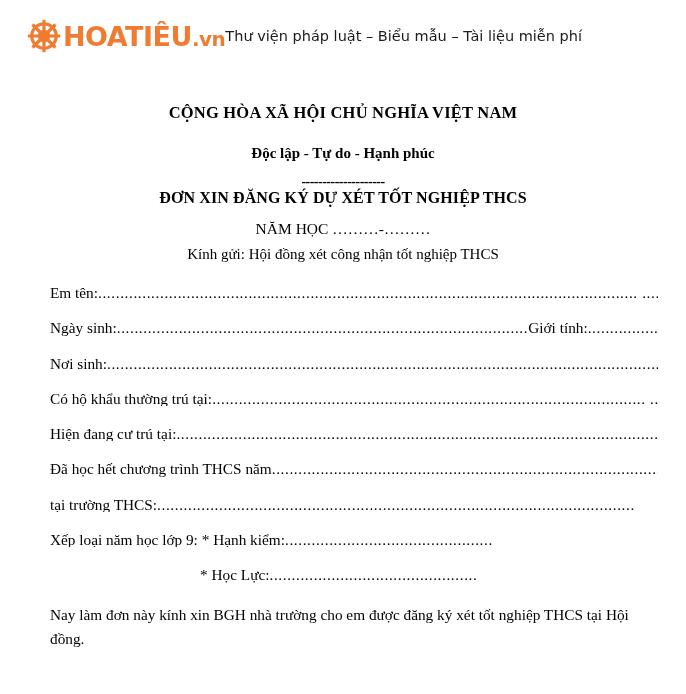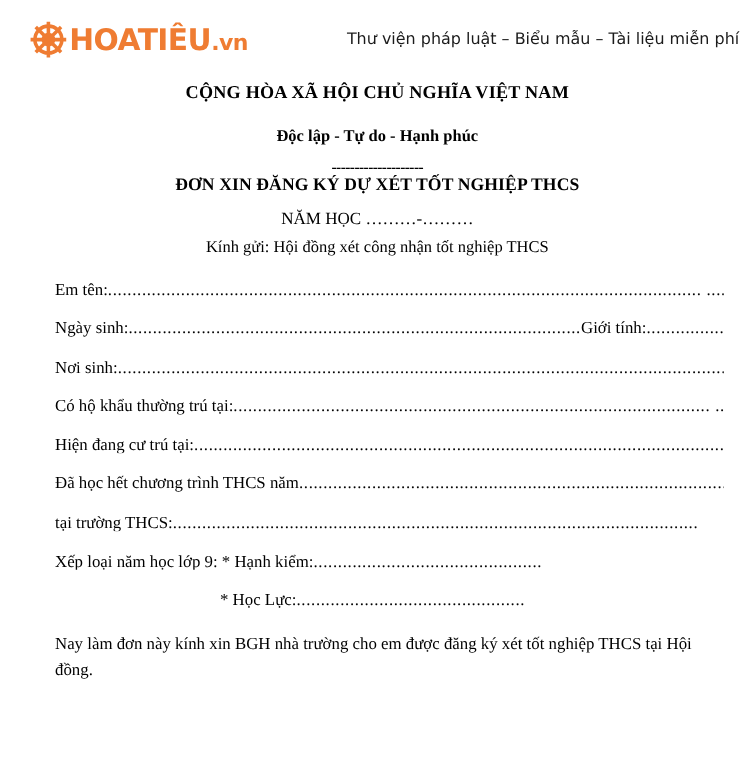--- a/index.html
+++ b/index.html
@@ -39,39 +39,39 @@
     letter-spacing: -0.5px;
     color: #ef7c32;
     line-height: 1;
     margin-left: 1px;
     white-space: nowrap;
     text-align: right;
   }
   .logo-text .tld { font-size: 20px; }
   .tagline {
     flex: 1 1 auto;
-    text-align: right;
+    text-align: left;
     font-family: "DejaVu Sans", "Liberation Sans", sans-serif;
     font-size: 14.5px;
     font-weight: 500;
     color: #1b1b1b;
     padding-right: 14px;
     white-space: nowrap;
   }
 
   
   .doc {
     padding: 0 28px 0 28px;
   }
   .center { text-align: center; }
   .ttl-nation {
     font-size: 16.5px;
     font-weight: bold;
     letter-spacing: 0.2px;
-    margin-top: 2px;
+    margin-top: 31px;
   }
   .ttl-motto {
     font-size: 15px;
     font-weight: bold;
     margin-top: 22px;
   }
   .rule {
     margin-top: 13px;
     font-size: 14px;
     font-weight: bold;

